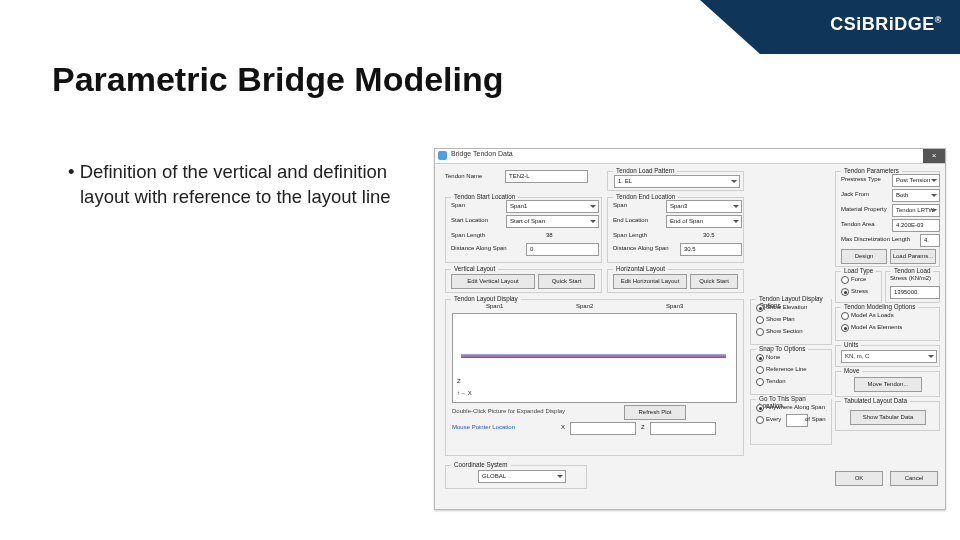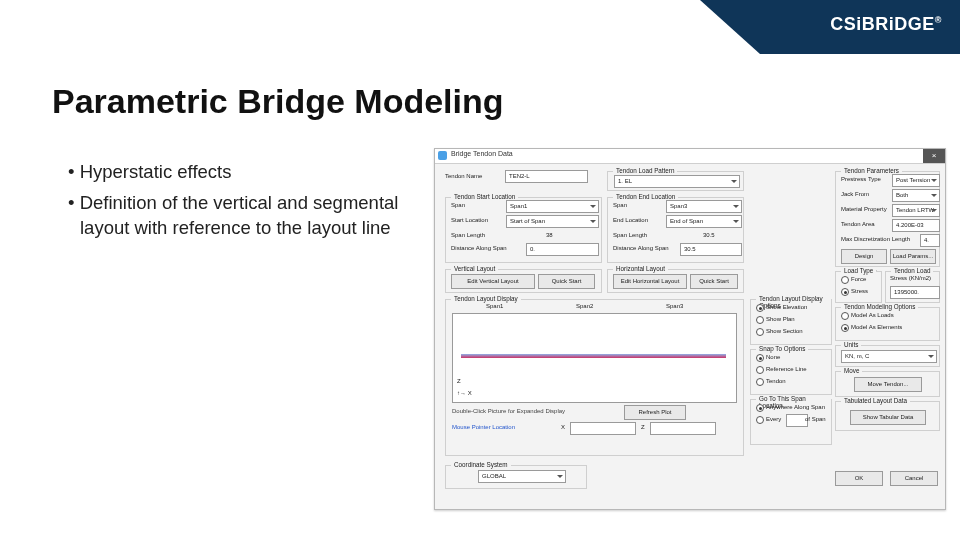--- a/index.html
+++ b/index.html
@@ -3,21 +3,21 @@
 <meta charset="utf-8">
 <style>
   html,body{margin:0;padding:0;width:960px;height:540px;background:#fff;font-family:"Segoe UI",Arial,sans-serif;overflow:hidden}
   
   .banner{position:absolute;top:0;right:0;height:54px;width:960px;}
   .banner .right{position:absolute;right:0;top:0;height:54px;width:200px;background:#0f3558;}
   .banner .diag{position:absolute;right:200px;top:0;width:0;height:0;border-top:54px solid #0f3558;border-left:60px solid transparent}
   .banner .logo{position:absolute;right:18px;top:14px;color:#fff;font-weight:700;font-size:18px;letter-spacing:.5px}
   .banner .logo sup{font-size:9px}
   
-  .title{position:absolute;left:52px;top:82px;font-size:34px;font-weight:700;color:#111}
+  .title{position:absolute;left:52px;top:60px;font-size:34px;font-weight:700;color:#111}
   .bullets{position:absolute;left:68px;top:160px;width:350px;font-size:18.5px;color:#222;line-height:1.35}
   .bullets div{margin-bottom:6px;text-indent:-12px;padding-left:12px}
   
   .dlg{position:absolute;left:434px;top:148px;width:510px;height:360px;background:#f3f3f3;border:1px solid #b7b7b7;font-size:6.3px;color:#222;box-shadow:0 1px 2px rgba(0,0,0,.2)}
   .dlg .tb{height:14px;background:#fff;border-bottom:1px solid #cfcfcf;position:relative}
   .dlg .tb .ico{position:absolute;left:3px;top:2px;width:9px;height:9px;background:#4aa0e6;border-radius:2px}
   .dlg .tb .tt{position:absolute;left:16px;top:1px;font-size:7px;color:#333}
   .dlg .tb .x{position:absolute;right:0;top:0;width:22px;height:14px;background:#555;color:#fff;text-align:center;line-height:14px;font-size:8px}
   .grp{position:absolute;border:1px solid #cfcfcf;background:#f3f3f3}
   .grp .lbl{position:absolute;left:5px;top:-5px;background:#f3f3f3;padding:0 3px;font-size:6.3px;color:#222}
@@ -38,22 +38,21 @@
 
 <div class="banner">
   <div class="diag"></div>
     <div class="right"></div>
   <div class="logo"><span>CSiBRiDGE</span><sup>®</sup></div>
 </div>
 
 <div class="title">Parametric Bridge Modeling</div>
 
 <div class="bullets">
-  <div>• <span>Hyperstatic effects</span></div>
-  <div>• <span>Definition of the vertical and segmental layout with reference to the layout line</span></div>
+  <div>• <span>Definition of the vertical and definition layout with reference to the layout line</span></div>
 </div>
 
 <div class="dlg">
   <div class="tb">
     <div class="ico"></div>
     <div class="tt">Bridge Tendon Data</div>
     <div class="x">×</div>
   </div>
 
   <span class="cap" style="left:10px;top:24px">Tendon Name</span>

